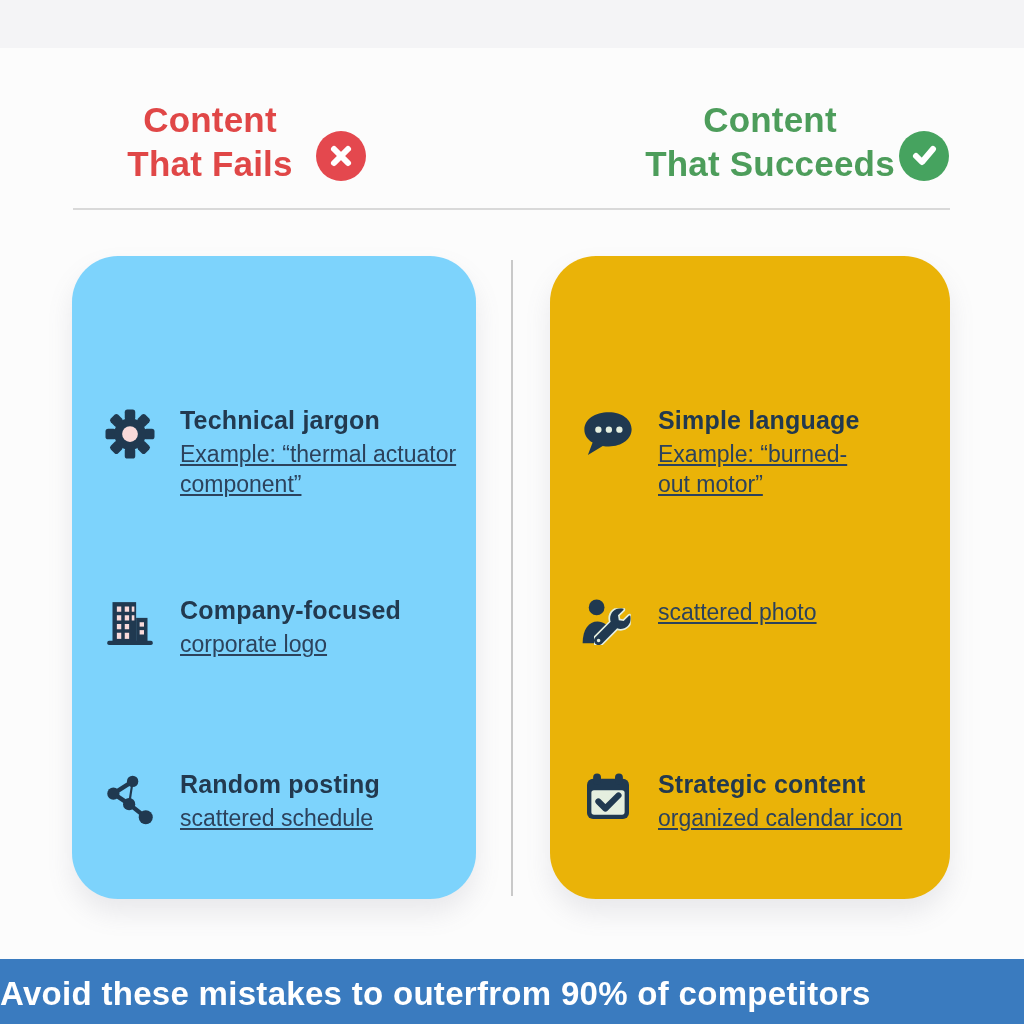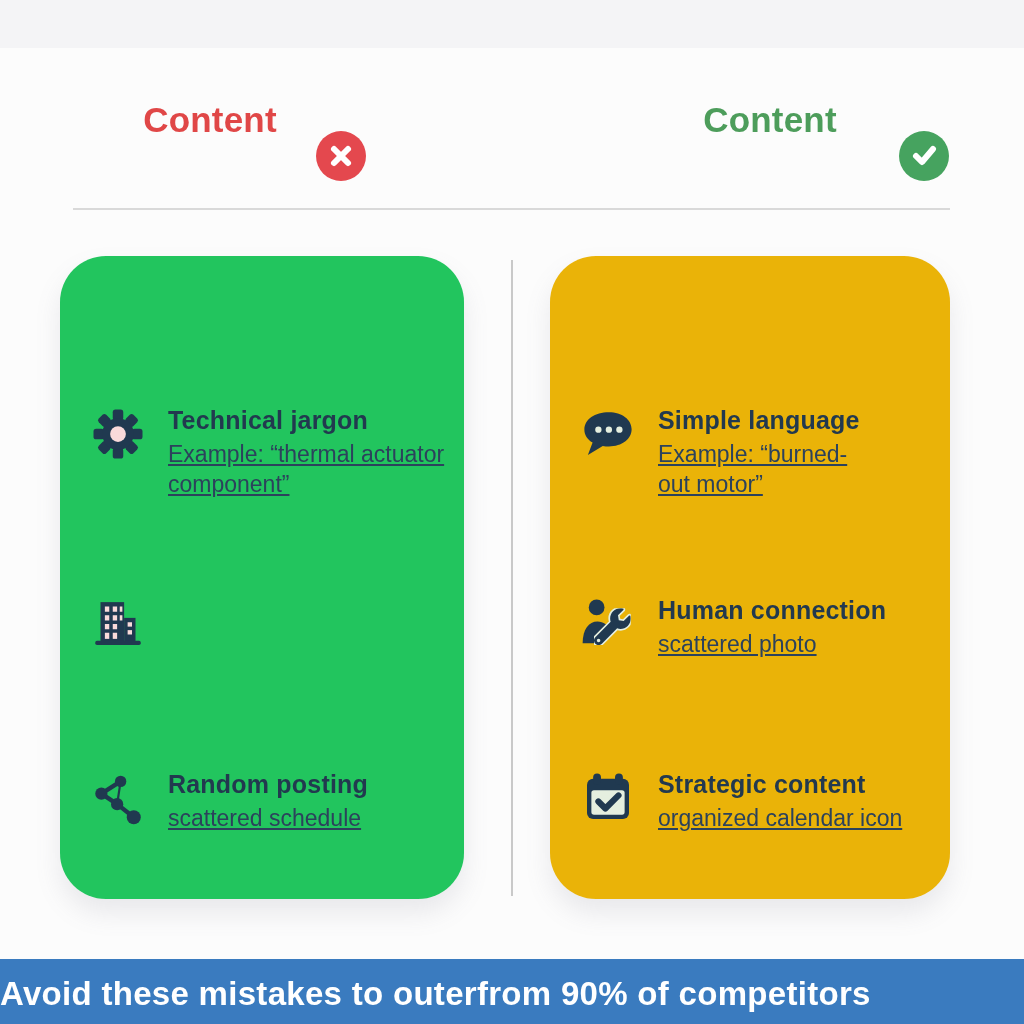--- a/index.html
+++ b/index.html
@@ -28,21 +28,21 @@
 
   
   .top-rule{position:absolute;left:73px;top:160px;width:877px;height:2px;background:#d9d9d9;}
   .v-divider{position:absolute;left:511px;top:212px;width:2px;height:636px;background:#c9c9c9;}
 
   
   .card{
     position:absolute;top:208px;height:643px;border-radius:46px;
     box-shadow:0 14px 26px rgba(110,110,135,.14);
   }
-  .card-fail{left:60px;width:404px;background:#22c55e;}
+  .card-fail{left:72px;width:404px;background:#7dd3fc;}
   .card-succeed{left:550px;width:400px;background:#eab308;}
 
   .item{position:absolute;left:30px;display:flex;align-items:flex-start;gap:22px;}
   .item-icon{width:56px;height:56px;flex:0 0 56px;display:block;margin-top:2px;}
   .item-title{font-size:25px;font-weight:700;color:#22394f;line-height:32px;letter-spacing:.2px;}
   .item-desc{font-size:23px;font-weight:400;color:#2c425c;line-height:30px;margin-top:3px;text-decoration:underline;}
   .desc-wide{max-width:288px;}
   .desc-narrow{max-width:205px;}
   .row-1{top:148px;}
   .row-2{top:338px;}
@@ -58,32 +58,34 @@
     font-size:33px;font-weight:700;letter-spacing:.3px;
   }
 </style>
 </head>
 <body>
 
 <div class="stage">
 
   <div class="hdr hdr-fail">
     <div class="hdr-line">Content</div>
+    <div class="hdr-line">That Fails</div>
   </div>
   <span class="badge badge-x">
     <svg width="30" height="30" viewBox="0 0 30 30">
       <g stroke="#ffffff" stroke-width="6" stroke-linecap="round">
         <line x1="8" y1="8" x2="22" y2="22"></line>
           <line x1="22" y1="8" x2="8" y2="22"></line>
       </g>
     </svg>
   </span>
 
   <div class="hdr hdr-succeed">
     <div class="hdr-line">Content</div>
+    <div class="hdr-line">That Succeeds</div>
   </div>
   <span class="badge badge-check">
     <svg width="30" height="30" viewBox="0 0 30 30">
       <path d="M7 15 l6 6 L24 8" fill="none" stroke="#ffffff" stroke-width="6" stroke-linecap="round" stroke-linejoin="round"></path>
     </svg>
   </span>
 
   <div class="top-rule"></div>
   <div class="v-divider"></div>
 
@@ -129,20 +131,24 @@
               <rect x="34" y="22" width="3" height="6"></rect>
             <rect x="17" y="32" width="5" height="6"></rect>
               <rect x="26" y="32" width="5" height="6"></rect>
             <rect x="17" y="42" width="5" height="7"></rect>
               <rect x="26" y="42" width="5" height="7"></rect>
             <rect x="43" y="30" width="5" height="5"></rect>
               <rect x="43" y="39" width="5" height="5"></rect>
           </g>
         </svg>
       </span>
+      <div class="item-text">
+        <div class="item-title">Company-focused</div>
+        <div class="item-desc">corporate logo</div>
+      </div>
     </div>
 
     <div class="item row-3">
       <span class="item-icon">
         <svg width="56" height="56" viewBox="0 0 64 64">
           <g stroke="#203950" stroke-width="5" stroke-linecap="round">
             <line x1="13" y1="27" x2="35" y2="13"></line>
             <line x1="13" y1="27" x2="31" y2="39"></line>
             <line x1="31" y1="39" x2="50" y2="54"></line>
           </g>
@@ -188,21 +194,20 @@
           <g fill="#203950">
             <circle cx="19" cy="13" r="9"></circle>
             <path d="M3 54 C3 38 10 29 20 29 c7 0 12 4 15 10 L23 54 Z"></path>
           </g>
           <svg x="16" y="14" width="42" height="42" viewBox="0 0 512 512">
             <path fill="#203950" stroke="#e5efdf" stroke-width="46" paint-order="stroke" d="M507.73 109.1c-2.24-9.03-13.54-12.09-20.12-5.51l-74.36 74.36-67.88-11.31-11.31-67.88 74.36-74.36c6.62-6.62 3.43-17.9-5.66-20.16-47.38-11.74-99.55.91-136.58 37.93-39.64 39.64-50.55 97.1-34.05 147.2L18.74 402.76c-24.99 24.99-24.99 65.51 0 90.5 24.99 24.99 65.51 24.99 90.5 0l213.21-213.21c50.12 16.71 107.47 5.68 147.37-34.22 37.07-37.07 49.7-89.32 37.91-136.73zM64 472c-13.25 0-24-10.75-24-24 0-13.26 10.75-24 24-24s24 10.74 24 24c0 13.25-10.75 24-24 24z"></path>
           </svg>
         </svg>
       </span>
       <div class="item-text">
-        <div class="item-title">Human connection</div>
         <div class="item-desc">scattered photo</div>
       </div>
     </div>
 
     <div class="item row-3">
       <span class="item-icon">
         <svg width="56" height="56" viewBox="0 0 64 64">
           <g fill="#203950">
             <rect x="8" y="10" width="48" height="46" rx="7"></rect>
             <rect x="15" y="4" width="9" height="13" rx="4.5"></rect>

